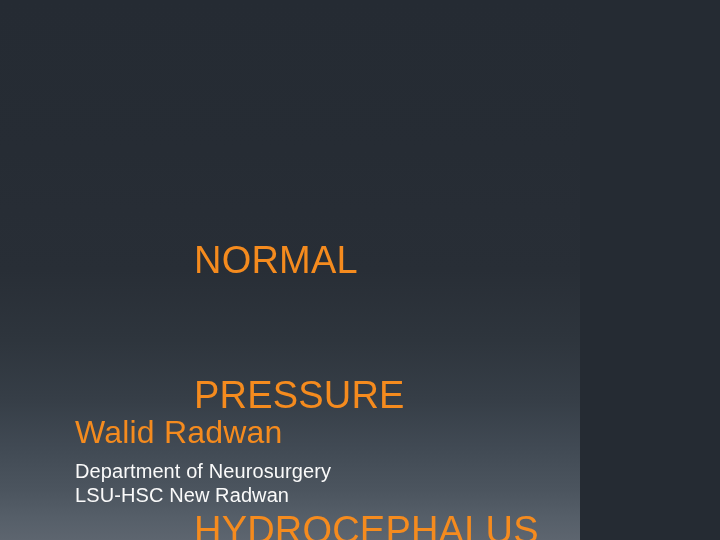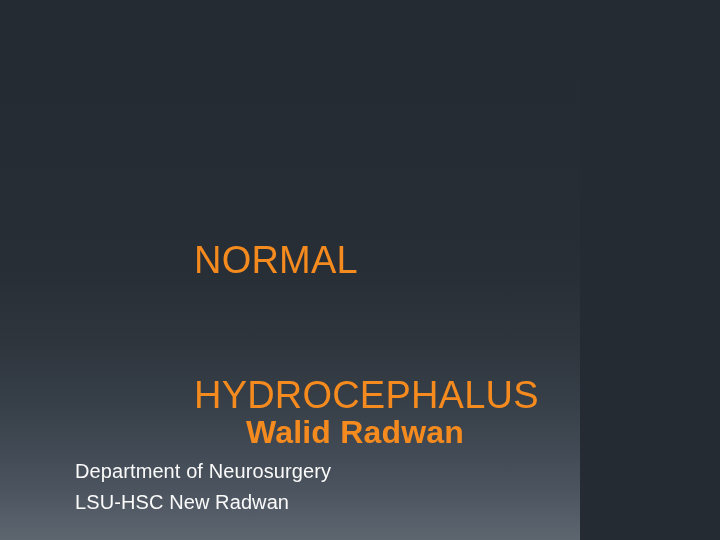--- a/index.html
+++ b/index.html
@@ -80,49 +80,48 @@
     position: absolute;
     left: 75px;
     top: 413px;
     width: 560px;
   }
   .author {
     display: block;
     color: #F58B1E;
     font-size: 32px;
     line-height: 38px;
-    font-weight: 700;
+    font-weight: 400;
     letter-spacing: 0.2px;
-    text-align: center;
   }
   .affiliation {
     margin-top: 8px;
   }
   .affil-line {
     display: block;
     color: #FAFAFA;
     font-size: 20px;
     line-height: 24px;
     font-weight: 400;
     letter-spacing: 0.1px;
-    margin-top: 7px;
   }
 </style>
 </head>
 <body>
 
 <div class="slide">
 
   <div class="deco">
     <div class="deco-bar"></div>
     <div class="deco-block"></div>
   </div>
 
   <div class="title">
     <span class="title-line">NORMAL</span>
+    <span class="title-line">PRESSURE</span>
     <span class="title-line">HYDROCEPHALUS</span>
   </div>
 
   <div class="byline">
     <span class="author">Walid Radwan</span>
     <div class="affiliation">
       <span class="affil-line">Department of Neurosurgery</span>
       <span class="affil-line">LSU-HSC New Radwan</span>
     </div>
   </div>

